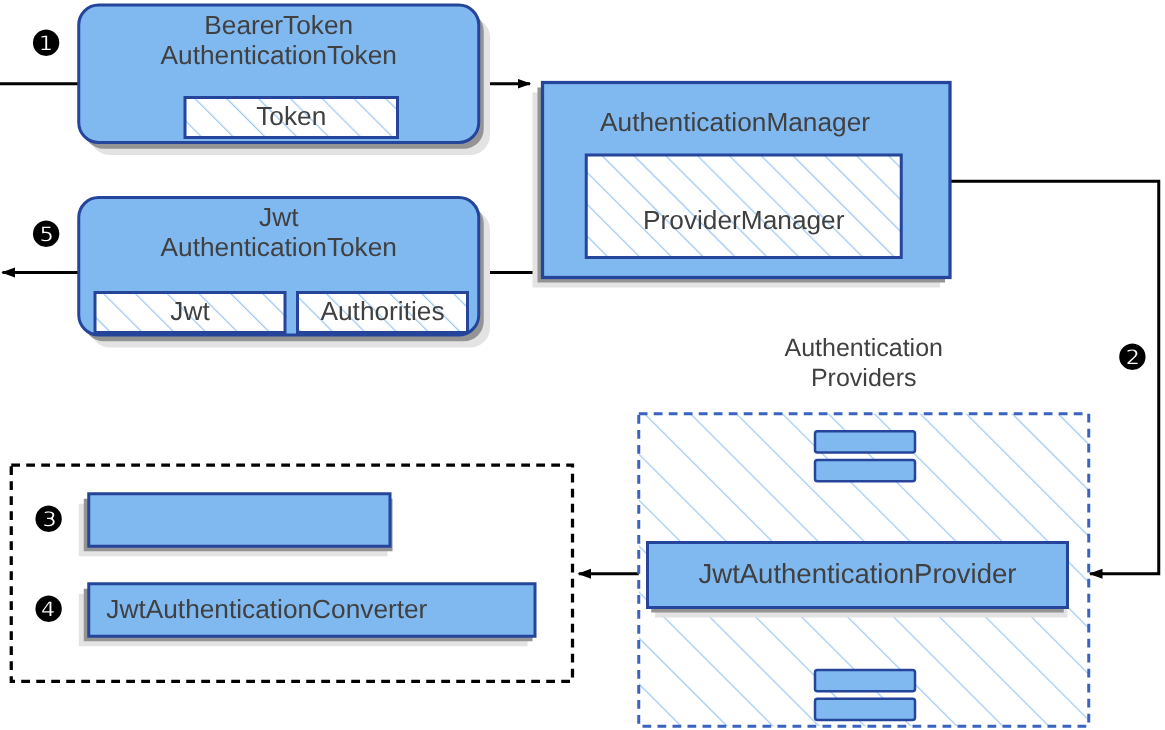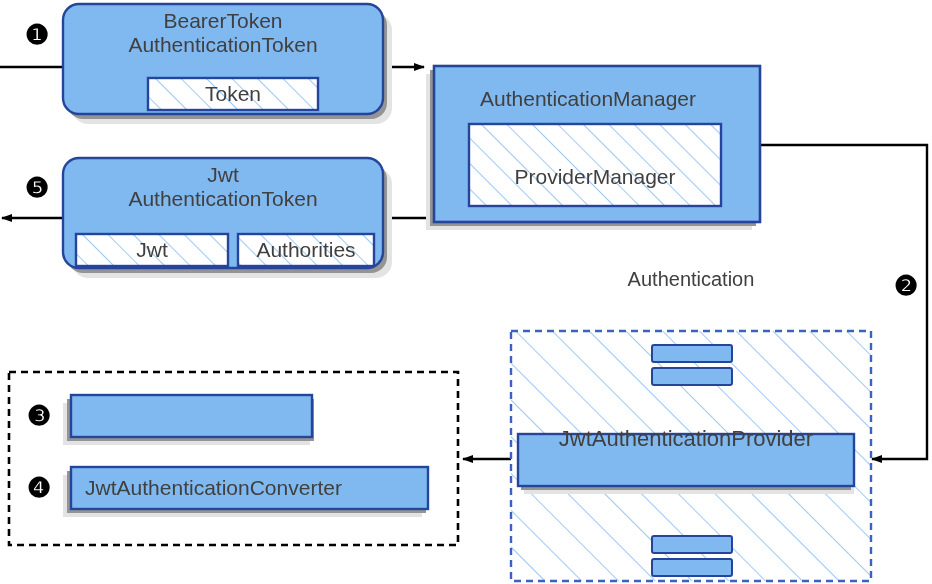--- a/index.html
+++ b/index.html
@@ -168,22 +168,23 @@
 
   <div class="boxlabel" style="left:63px; top:163px; width:320px; font-size:21px;">Jwt</div>
   <div class="boxlabel" style="left:63px; top:187px; width:320px; font-size:21px;">AuthenticationToken</div>
   <div class="boxlabel" style="left:76px; top:238px; width:152px; font-size:21px;">Jwt</div>
   <div class="boxlabel" style="left:238px; top:238px; width:136px; font-size:21px;">Authorities</div>
 
   <div class="boxlabel" style="left:434px; top:87px; width:262px; font-size:21px;text-align:right;">AuthenticationManager</div>
   <div class="boxlabel" style="left:469px; top:153px; width:252px; font-size:21px;margin-top:12px;">ProviderManager</div>
 
   <div class="boxlabel" style="left:571px; top:268px; width:240px; font-size:20px;text-align:center;">Authentication</div>
+  <div class="boxlabel" style="left:571px; top:292px; width:240px; font-size:20px;">Providers</div>
 
-  <div class="boxlabel" style="left:518px; top:427px; width:336px; font-size:22px;">JwtAuthenticationProvider</div>
+  <div class="boxlabel" style="left:518px; top:447px; width:336px; font-size:22px;">JwtAuthenticationProvider</div>
 
 
   <div class="boxlabel" style="left:71px; top:476px; width:285px; font-size:21px;">JwtAuthenticationConverter</div>
 
   <div class="bullet" style="left:24px; top:22px; background:transparent; color:#000; font-size:27px; line-height:26px;">❶</div>
   <div class="bullet" style="left:24px; top:175px; background:transparent; color:#000; font-size:27px; line-height:26px;">❺</div>
   <div class="bullet" style="left:893px; top:273px; background:transparent; color:#000; font-size:27px; line-height:26px;">❷</div>
   <div class="bullet" style="left:26px; top:403px; background:transparent; color:#000; font-size:27px; line-height:26px;">❸</div>
   <div class="bullet" style="left:26px; top:475px; background:transparent; color:#000; font-size:27px; line-height:26px;">❹</div>
 

